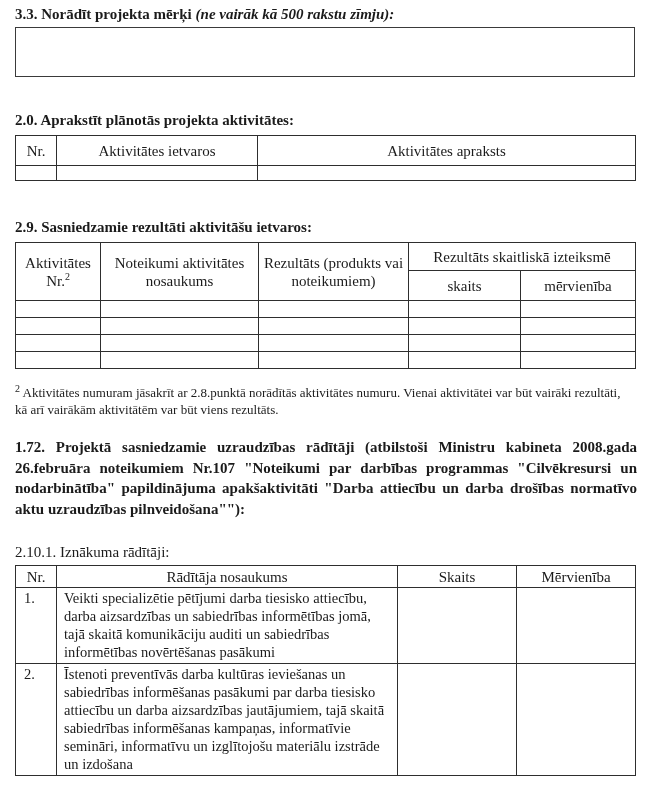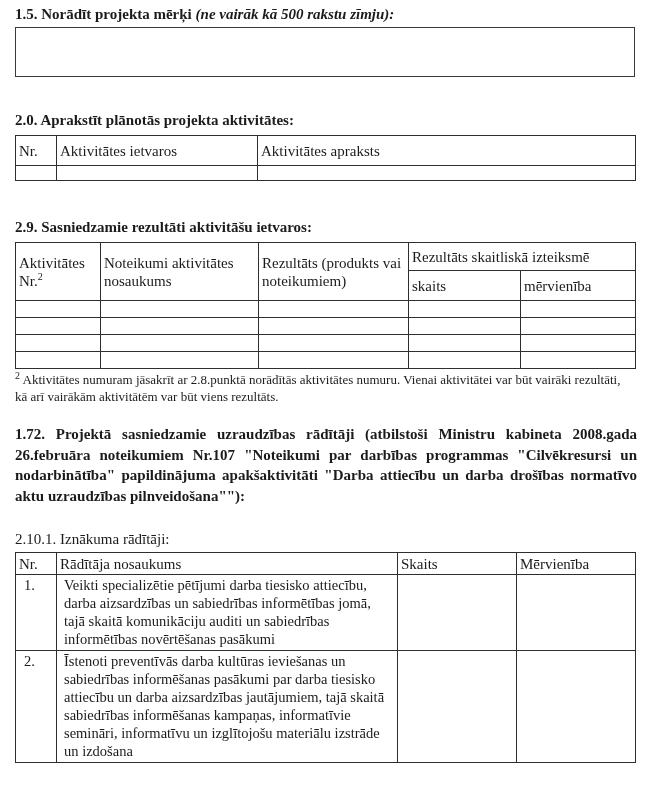--- a/index.html
+++ b/index.html
@@ -37,30 +37,30 @@
     width: 620px;
     margin-top: 5px;
   }
   td, th {
     border: 1px solid #2e2e2e;
     font-size: 15px;
     font-weight: normal;
     vertical-align: middle;
     overflow: hidden;
   }
-  th { text-align: left; padding: 4px 3px; line-height: 18px; }
+  th { text-align: center; padding: 4px 3px; line-height: 18px; }
   .t28 .header-row th { height: 30px; }
   .t28 .empty-row td { height: 15px; }
   .t29 th { height: 28px; margin-top: 24px; }
   .t29 .sub-row th { height: 30px; }
   .t29 .empty-row td { height: 17px; }
   sup { font-size: 10px; vertical-align: super; line-height: 0; }
 
   .footnote {
-    margin-top: 2px;
+    margin-top: 15px;
     font-size: 13px;
     line-height: 17px;
     width: 612px;
   }
   .h210 {
     margin-top: 19px;
     text-align: justify;
     line-height: 20.5px;
     width: 622px;
   }
@@ -76,21 +76,21 @@
     line-height: 18px;
     vertical-align: top;
     padding: 1px 4px 2px 7px;
   }
   .t2101 td.nr-cell { padding-left: 8px; }
 </style>
 </head>
 <body>
 
 <div class="heading">
-  <span>1.5. Norādīt projekta mērķi</span><span class="italic-part"> (ne vairāk kā 500 rakstu zīmju):</span>
+  <span>3.3. Norādīt projekta mērķi</span><span class="italic-part"> (ne vairāk kā 500 rakstu zīmju):</span>
 </div>
 <div class="answer-box"></div>
 
 <div class="heading h28">2.0. Aprakstīt plānotās projekta aktivitātes:</div>
 <table class="t28">
   <colgroup>
       <col style="width:41px">
       <col style="width:201px">
       <col style="width:378px">
     </colgroup>

